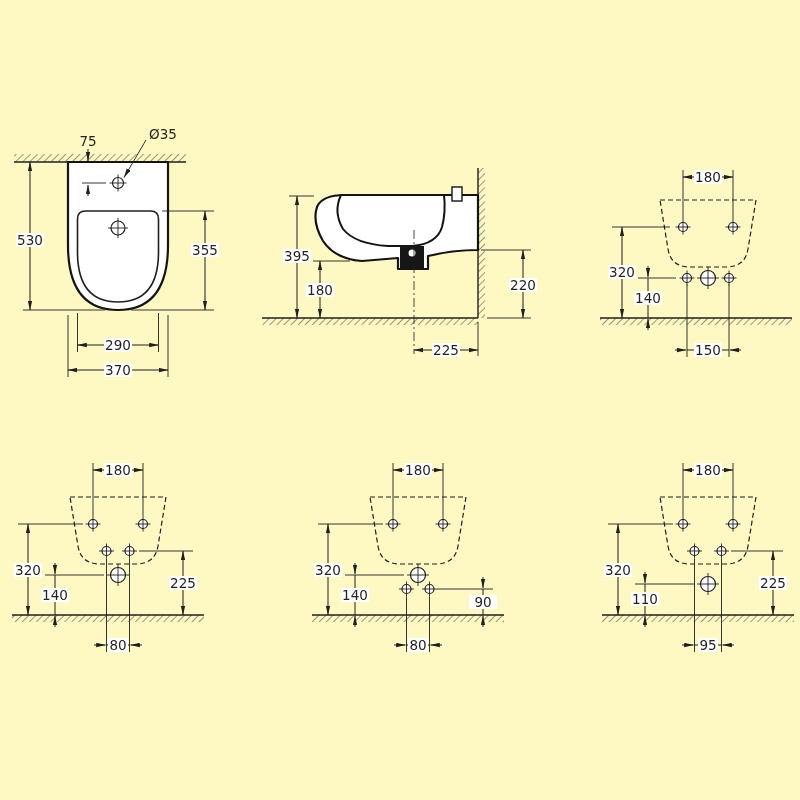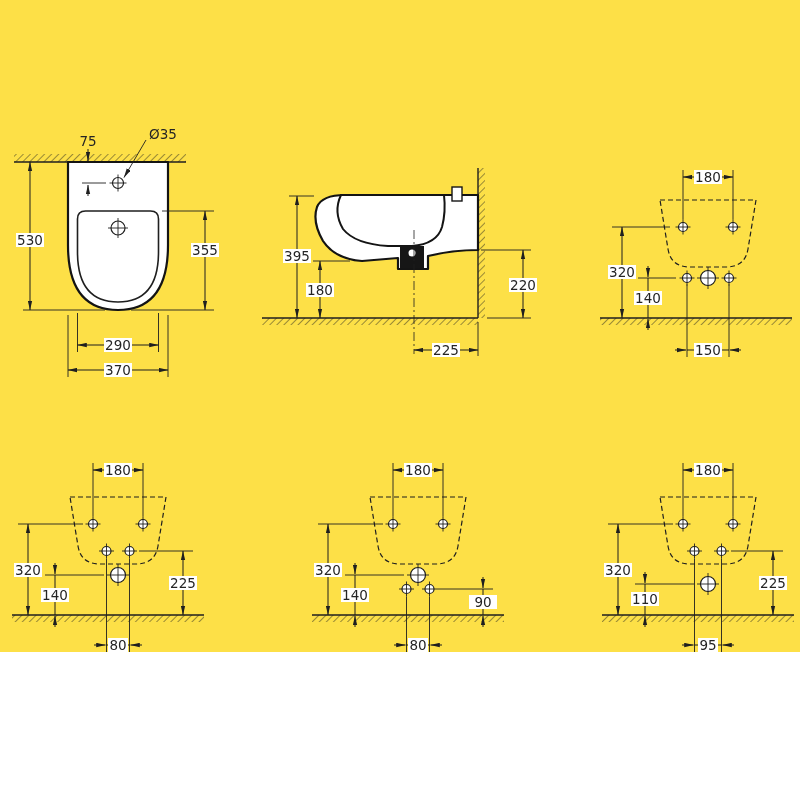--- a/index.html
+++ b/index.html
@@ -1,16 +1,16 @@
 <!DOCTYPE html>
 <html><head>
 <meta charset="utf-8">
 <style>
   html,body{margin:0;padding:0;background:#ffffff;width:800px;height:800px;overflow:hidden}
-  main{width:800px;height:652px;background:#fde047}
+  main{width:800px;height:800px;background:#fef9c3}
   svg{display:block}
   .ln{stroke:#1f1f1f;stroke-width:1.4;fill:none}
   .thick{stroke:#141414;stroke-width:2.2;fill:#ffffff;stroke-linejoin:round}
   .mid{stroke:#1f1f1f;stroke-width:1.6;fill:none}
   .dim{stroke:#1f1f1f;stroke-width:1;fill:none}
   .ext{stroke:#1f1f1f;stroke-width:0.9;fill:none}
   .dash{stroke:#1f1f1f;stroke-width:1.2;fill:none;stroke-dasharray:5 3}
   .hole{stroke:#1f1f1f;stroke-width:1.2;fill:#ffffff}
   .cross{stroke:#1f1f1f;stroke-width:0.9;fill:none}
   .cl{stroke:#1f1f1f;stroke-width:0.8;stroke-dasharray:9 3 2 3;fill:none}

